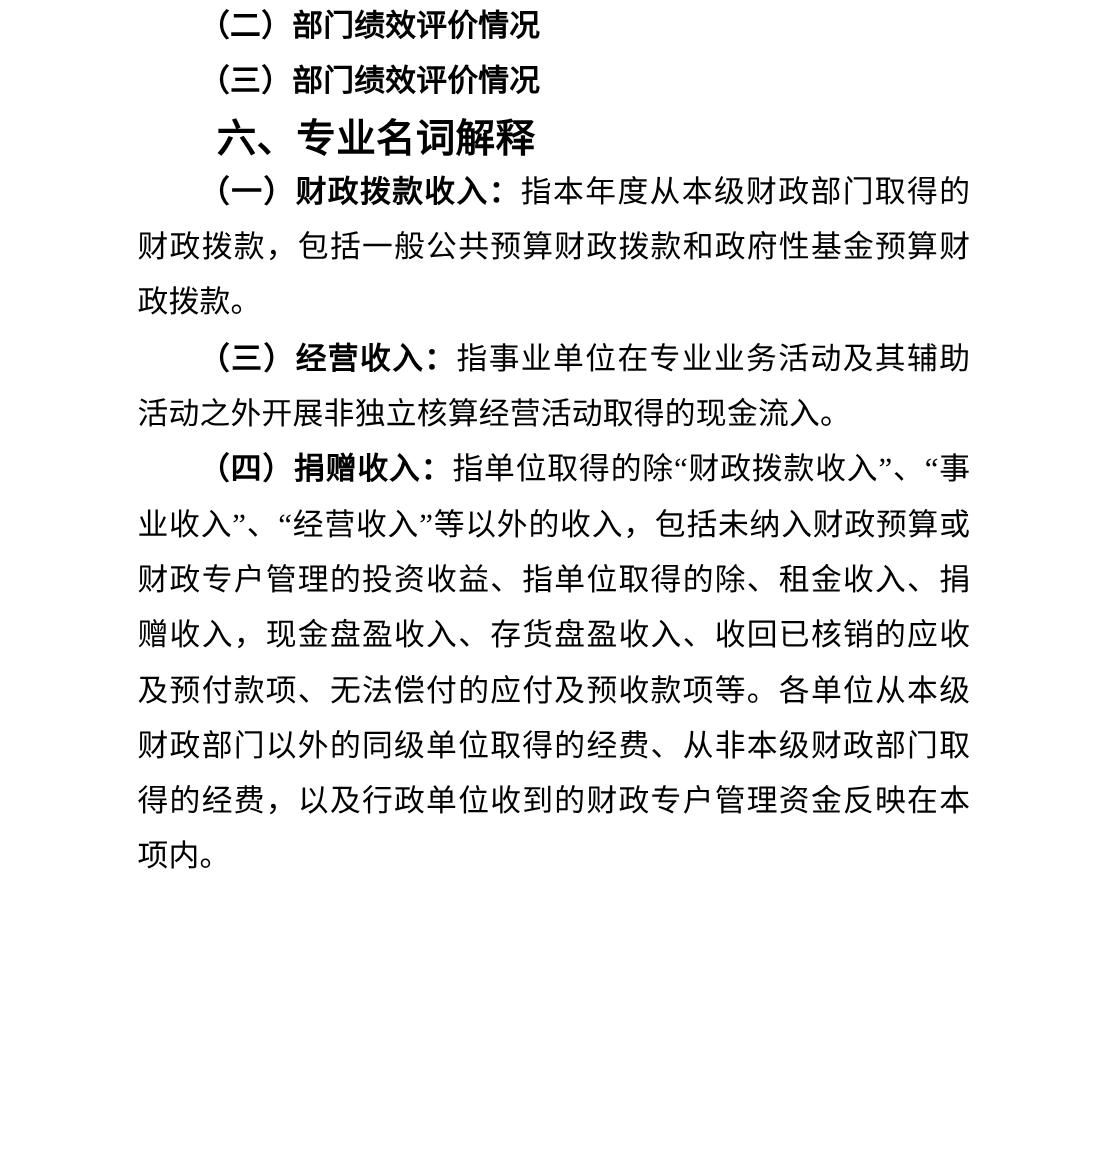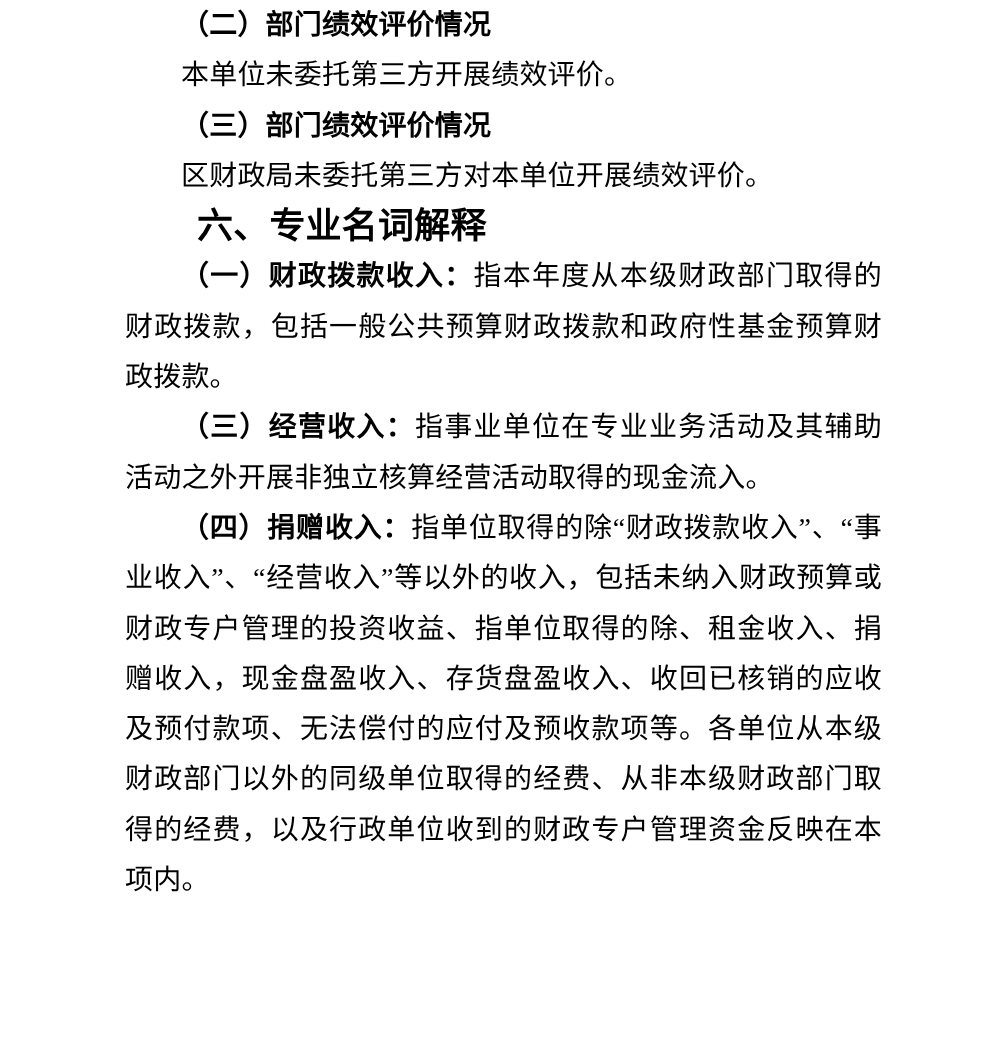--- a/index.html
+++ b/index.html
@@ -44,21 +44,19 @@
   .bold {
     font-weight: 700;
   }
 </style>
 </head>
 <body>
 
 <main class="page">
   <section>
       <p class="heading-serif"><span class="bold">（二）部门绩效评价情况</span></p>
-      <p class="body"><span>本单位未委托第三方开展绩效评价。</span></p>
       <p class="heading-serif"><span class="bold">（三）部门绩效评价情况</span></p>
-      <p class="body"><span>区财政局未委托第三方对本单位开展绩效评价。</span></p>
       <p class="heading-sans"><span class="bold">六、专业名词解释</span></p>
       <p class="body"><span class="bold">（一）财政拨款收入：</span><span>指本年度从本级财政部门取得的财政拨款，包括一般公共预算财政拨款和政府性基金预算财政拨款。</span></p>
       <p class="body"><span class="bold">（三）经营收入：</span><span>指事业单位在专业业务活动及其辅助活动之外开展非独立核算经营活动取得的现金流入。</span></p>
       <p class="body"><span class="bold">（四）捐赠收入：</span><span>指单位取得的除“财政拨款收入”、“事业收入”、“经营收入”等以外的收入，包括未纳入财政预算或财政专户管理的投资收益、指单位取得的除、租金收入、捐赠收入，现金盘盈收入、存货盘盈收入、收回已核销的应收及预付款项、无法偿付的应付及预收款项等。各单位从本级财政部门以外的同级单位取得的经费、从非本级财政部门取得的经费，以及行政单位收到的财政专户管理资金反映在本项内。</span></p>
     </section>
 </main>
 
 </body></html>

